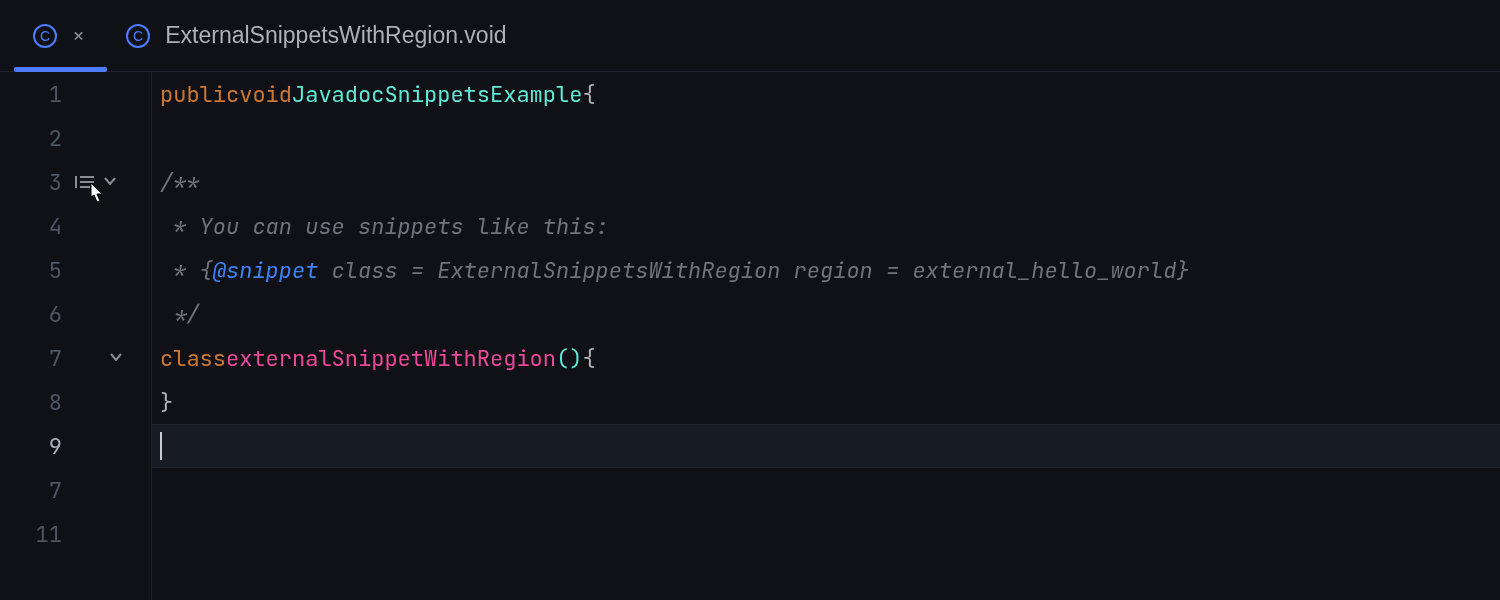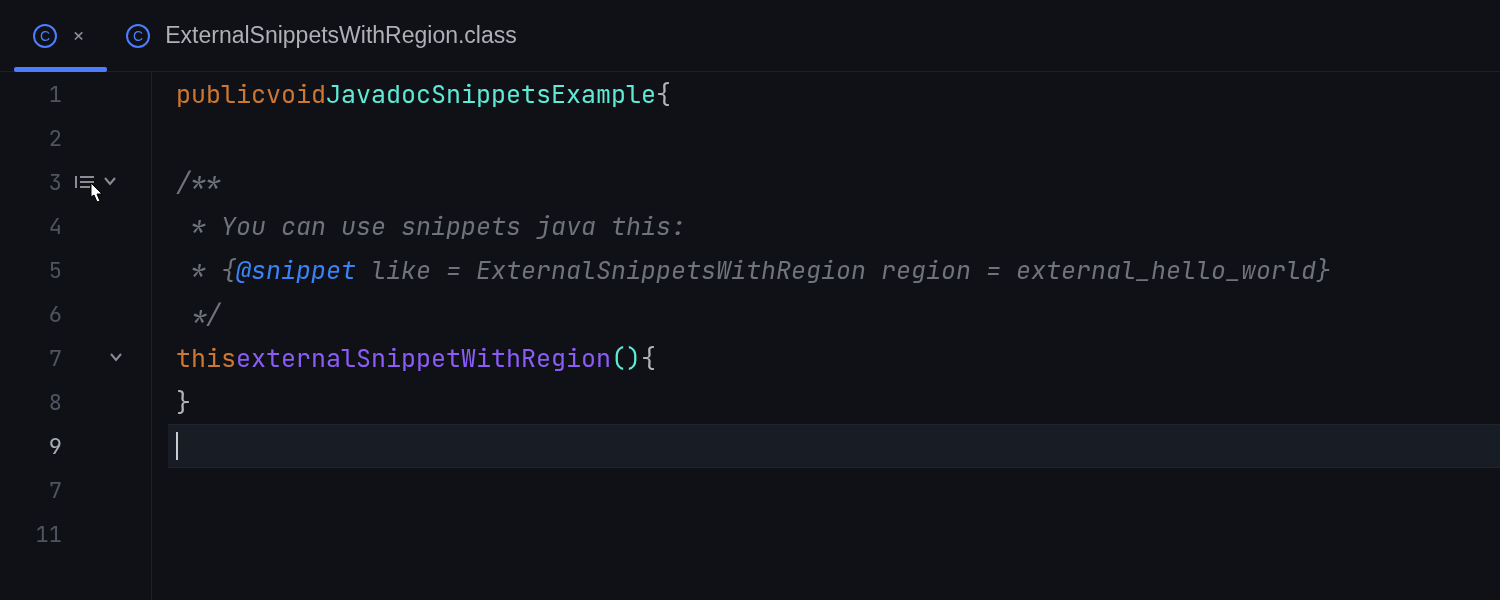--- a/index.html
+++ b/index.html
@@ -91,43 +91,42 @@
 
   .code {
     flex: 1;
     position: relative;
     padding-left: 0;
   }
   .cline {
     height: 44px;
     display: flex;
     align-items: center;
-    font-size: 25px;
+    font-size: 22px;
     white-space: pre;
     padding-left: 8px;
-    margin-left: 16px;
   }
   .cline.current {
     background: #181c24;
     border-top: 1px solid #23283390;
     border-bottom: 1px solid #23283390;
   }
   .caret {
     display: inline-block;
     width: 2px; height: 28px;
     background: #c9cbd1;
     vertical-align: middle;
   }
 
   
   .kw     { color: #cc7832; }          
   .ident  { color: #5eead4; }
   .comment{ color: #6f737a; font-style: italic; }
   .doctag { color: #3b82f6; font-style: italic; }
-  .method { color: #8b5cf6; }
+  .method { color: #ec4899; }
   .brace  { color: #b0b2b8; }
 
   
   .cursor-img {
     position: absolute;
     pointer-events: none;
   }
 </style>
 </head>
 <body>
@@ -142,21 +141,21 @@
     </span>
     <span class="tab-close">×</span>
   </div>
   <div class="tab">
     <span class="tab-icon">
       <svg width="26" height="26" viewBox="0 0 26 26">
         <circle cx="13" cy="13" r="11" fill="none" stroke="#4e7cff" stroke-width="2"></circle>
         <text x="13" y="18" text-anchor="middle" font-size="14" font-family="Arial" fill="#4e7cff">C</text>
       </svg>
     </span>
-    <span class="tab-label">ExternalSnippetsWithRegion.class</span>
+    <span class="tab-label">ExternalSnippetsWithRegion.void</span>
   </div>
 </div>
 
 <div class="editor">
 
   <div class="gutter">
     <div class="gline">
         <span class="lnum">1</span>
       </div>
     <div class="gline">
@@ -216,23 +215,23 @@
       <svg width="26" height="30" viewBox="0 0 26 30">
         <path d="M9 1v14l3-2 3 7 3-1-3-7h5z" fill="#ffffff" stroke="#000" stroke-width="1"></path>
       </svg>
     </span>
   </div>
 
   <div class="code">
     <div class="cline"><span class="kw">public</span> <span class="kw">void</span> <span class="ident">JavadocSnippetsExample</span> <span class="brace">{</span></div>
     <div class="cline"></div>
     <div class="cline">    <span class="comment">/**</span></div>
-    <div class="cline">    <span class="comment"> * You can use snippets java this:</span></div>
-    <div class="cline">    <span class="comment"> * {</span><span class="doctag">@snippet</span><span class="comment"> like = ExternalSnippetsWithRegion region = external_hello_world}</span></div>
+    <div class="cline">    <span class="comment"> * You can use snippets like this:</span></div>
+    <div class="cline">    <span class="comment"> * {</span><span class="doctag">@snippet</span><span class="comment"> class = ExternalSnippetsWithRegion region = external_hello_world}</span></div>
     <div class="cline">    <span class="comment"> */</span></div>
-    <div class="cline">    <span class="kw">this</span> <span class="method">externalSnippetWithRegion</span><span class="ident">()</span> <span class="brace">{</span></div>
+    <div class="cline">    <span class="kw">class</span> <span class="method">externalSnippetWithRegion</span><span class="ident">()</span> <span class="brace">{</span></div>
     <div class="cline">    <span class="brace">}</span></div>
     <div class="cline current"><span class="caret"></span></div>
     <div class="cline"></div>
     <div class="cline"></div>
     <div class="cline"></div>
   </div>
 </div>
 
 </body></html>

